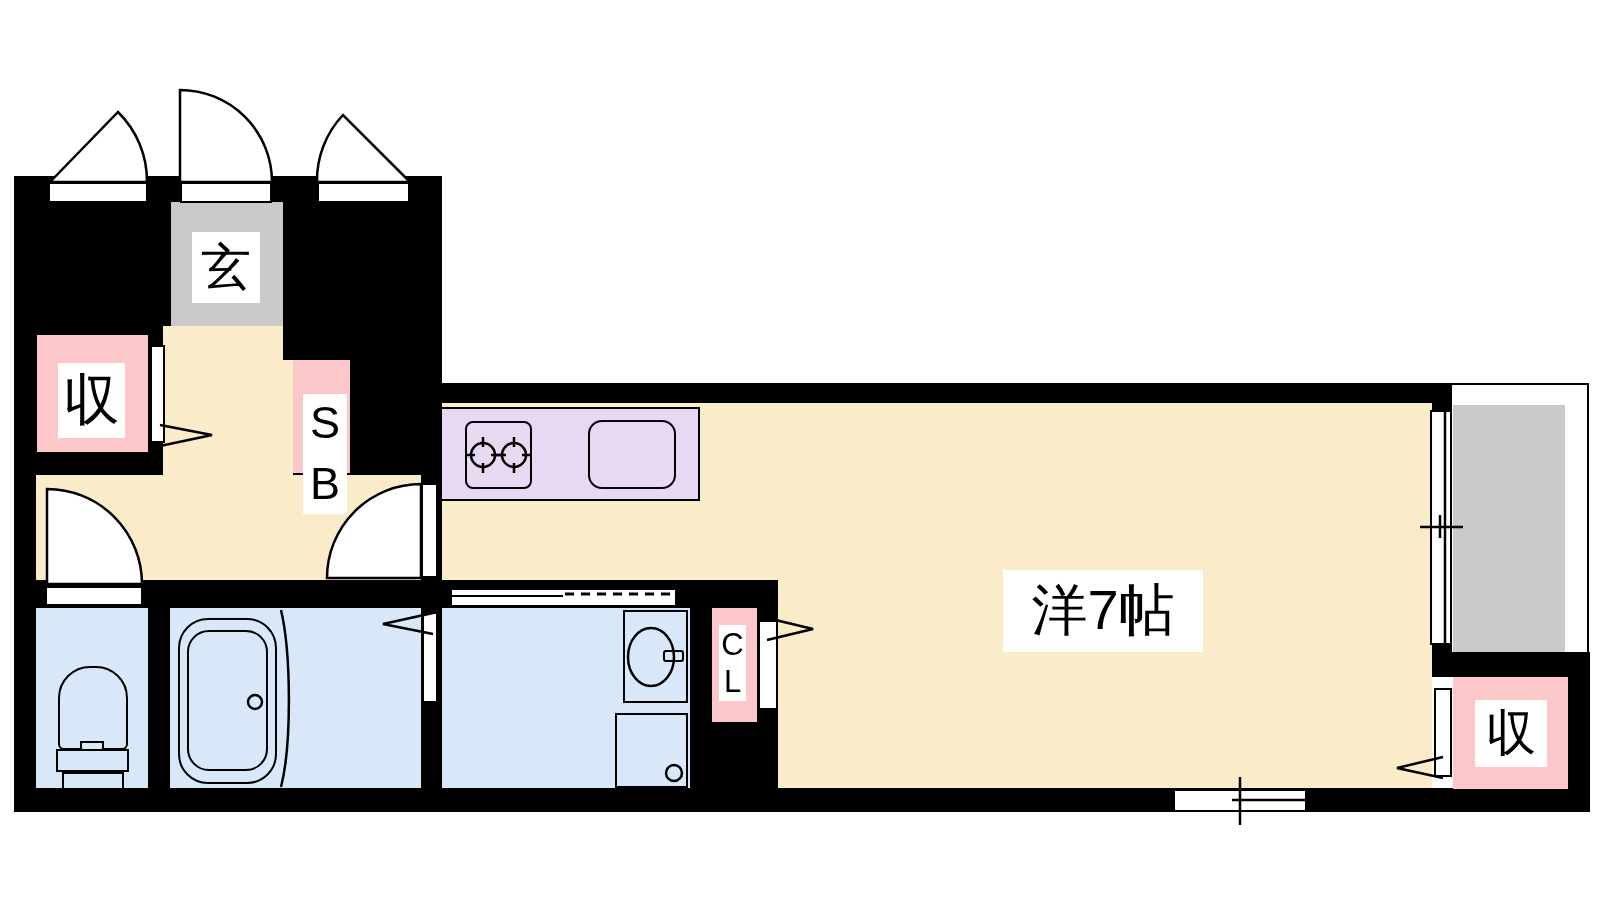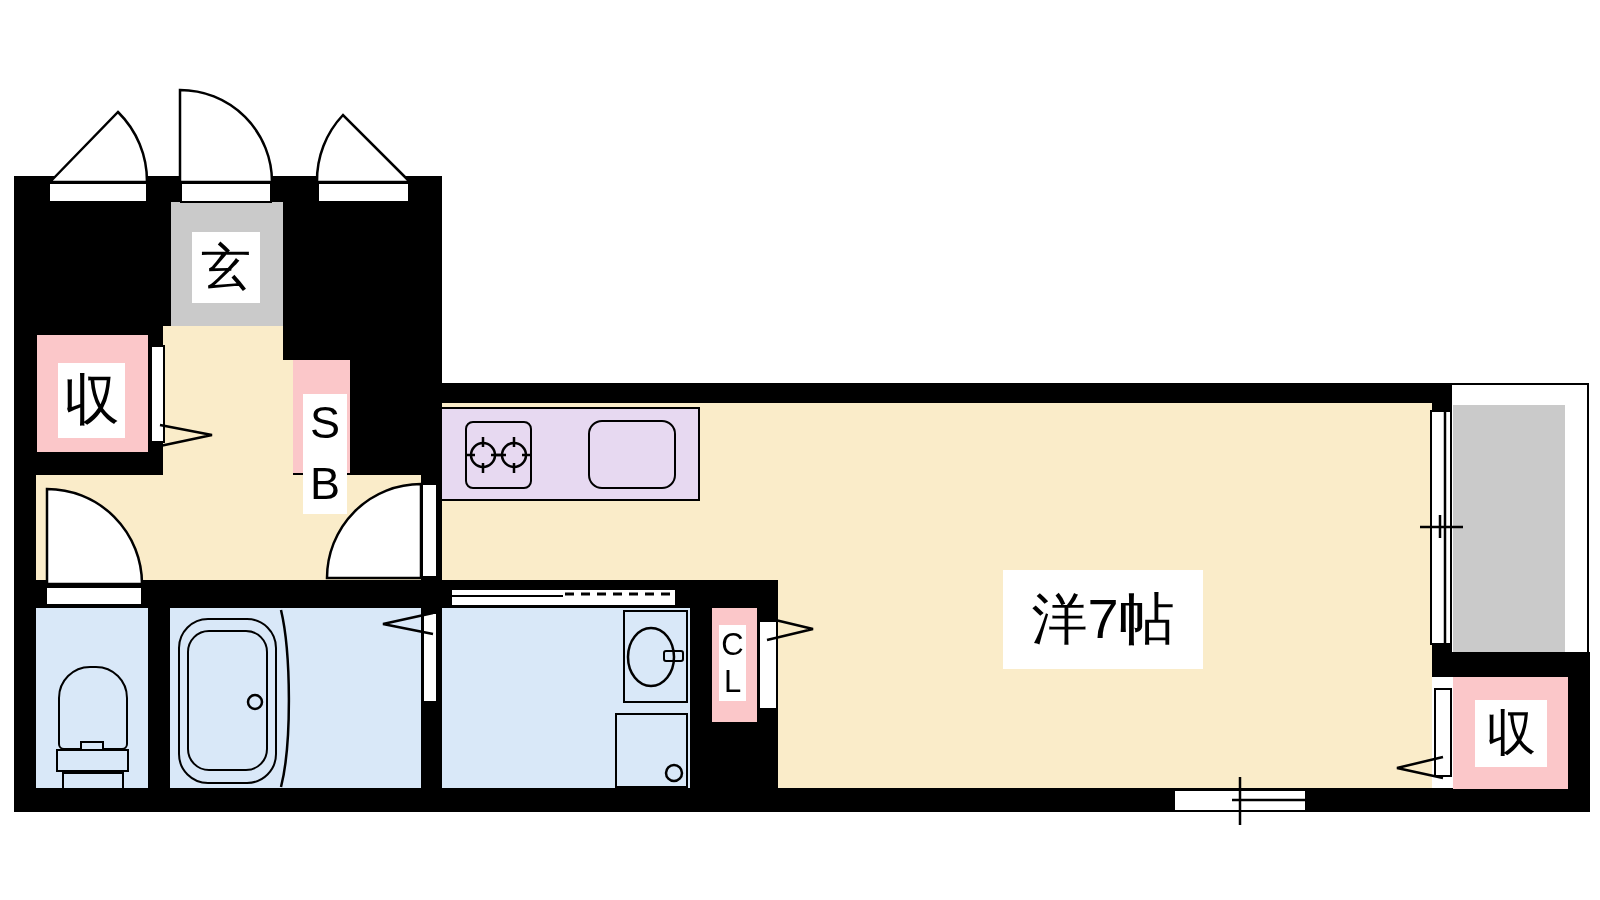--- a/index.html
+++ b/index.html
@@ -132,21 +132,21 @@
 
   <div class="label" style="left:192px;top:232px;width:68px;height:71px;font-size:50px;">
     <span>玄</span>
   </div>
   <div class="label" style="left:58px;top:363px;width:67px;height:75px;font-size:56px;">
     <span>収</span>
   </div>
   <div class="label" style="left:303px;top:368px;width:44px;height:120px;font-size:45px;line-height:1.35;margin-top:26px;">
     <span>SB</span>
   </div>
-  <div class="label" style="left:1003px;top:570px;width:200px;height:99px;font-size:56px;">
+  <div class="label" style="left:1003px;top:570px;width:200px;height:82px;font-size:56px;">
     <span>洋7帖</span>
   </div>
   <div class="label" style="left:719px;top:625px;width:27px;height:76px;font-size:31px;line-height:1.2;">
     <span>CL</span>
   </div>
   <div class="label" style="left:1475px;top:700px;width:72px;height:67px;font-size:50px;">
     <span>収</span>
   </div>
 
 </div>

